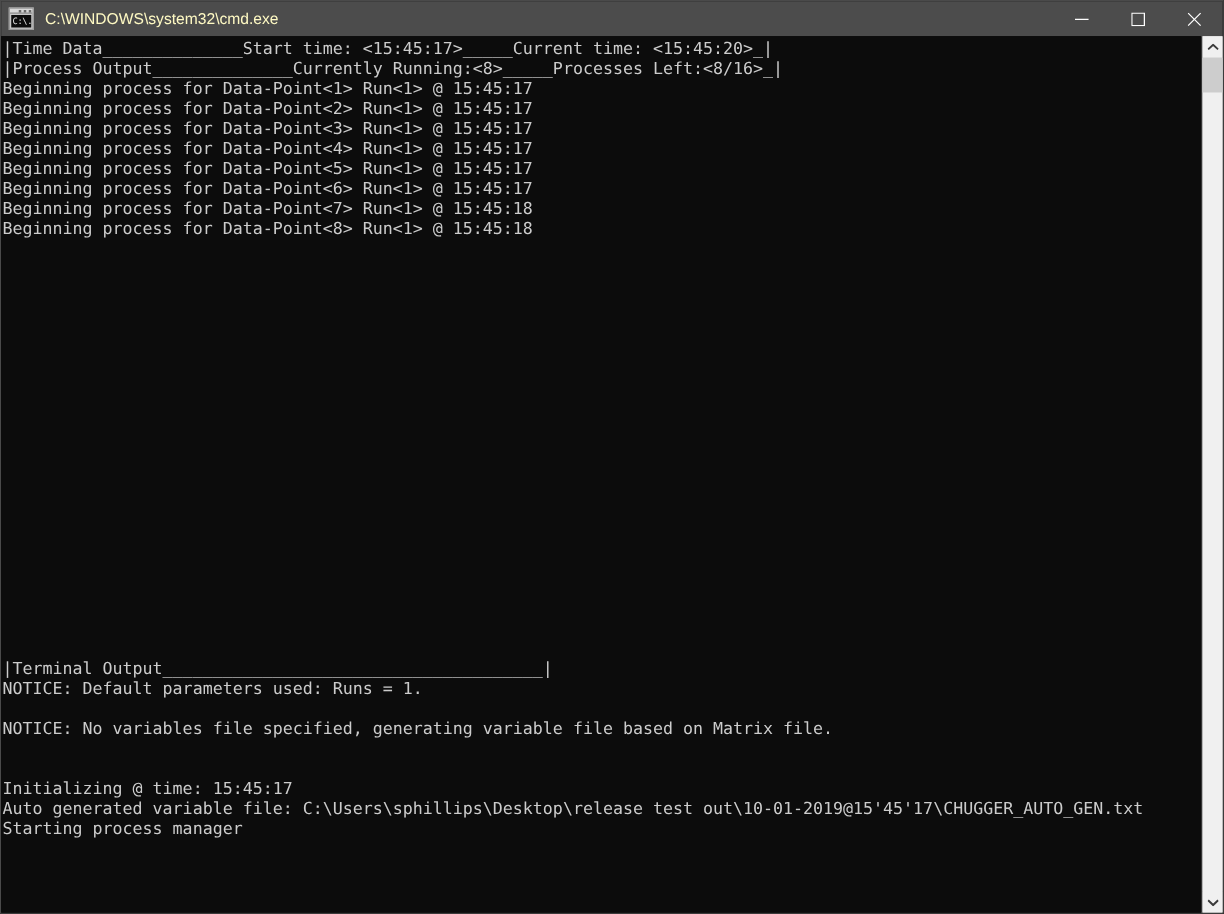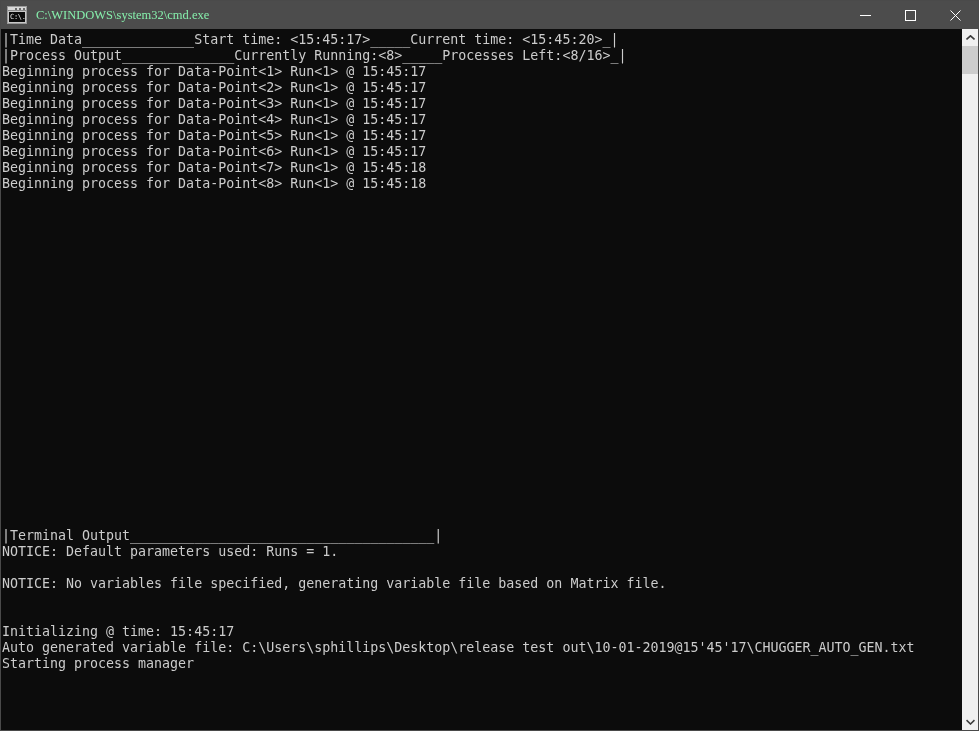--- a/index.html
+++ b/index.html
@@ -63,22 +63,22 @@
     background: #0c0c0c;
     color: #e6e6e6;
     font-family: "DejaVu Sans Mono", "Liberation Mono", monospace;
     font-size: 7px;
     line-height: 11px;
     padding-left: 1px;
     letter-spacing: -0.3px;
     white-space: nowrap;
   }
   .title-text {
-    color: #86efac;
-    font-family: Liberation Serif, serif;
+    color: #fef9c3;
+    font-family: Liberation Sans, sans-serif;
     font-size: 12.5px;
     margin-left: 9px;
     white-space: nowrap;
     overflow: hidden;
     text-overflow: ellipsis;
   }
   .titlebar-buttons {
     display: flex;
     flex: 0 0 auto;
     height: 28px;

